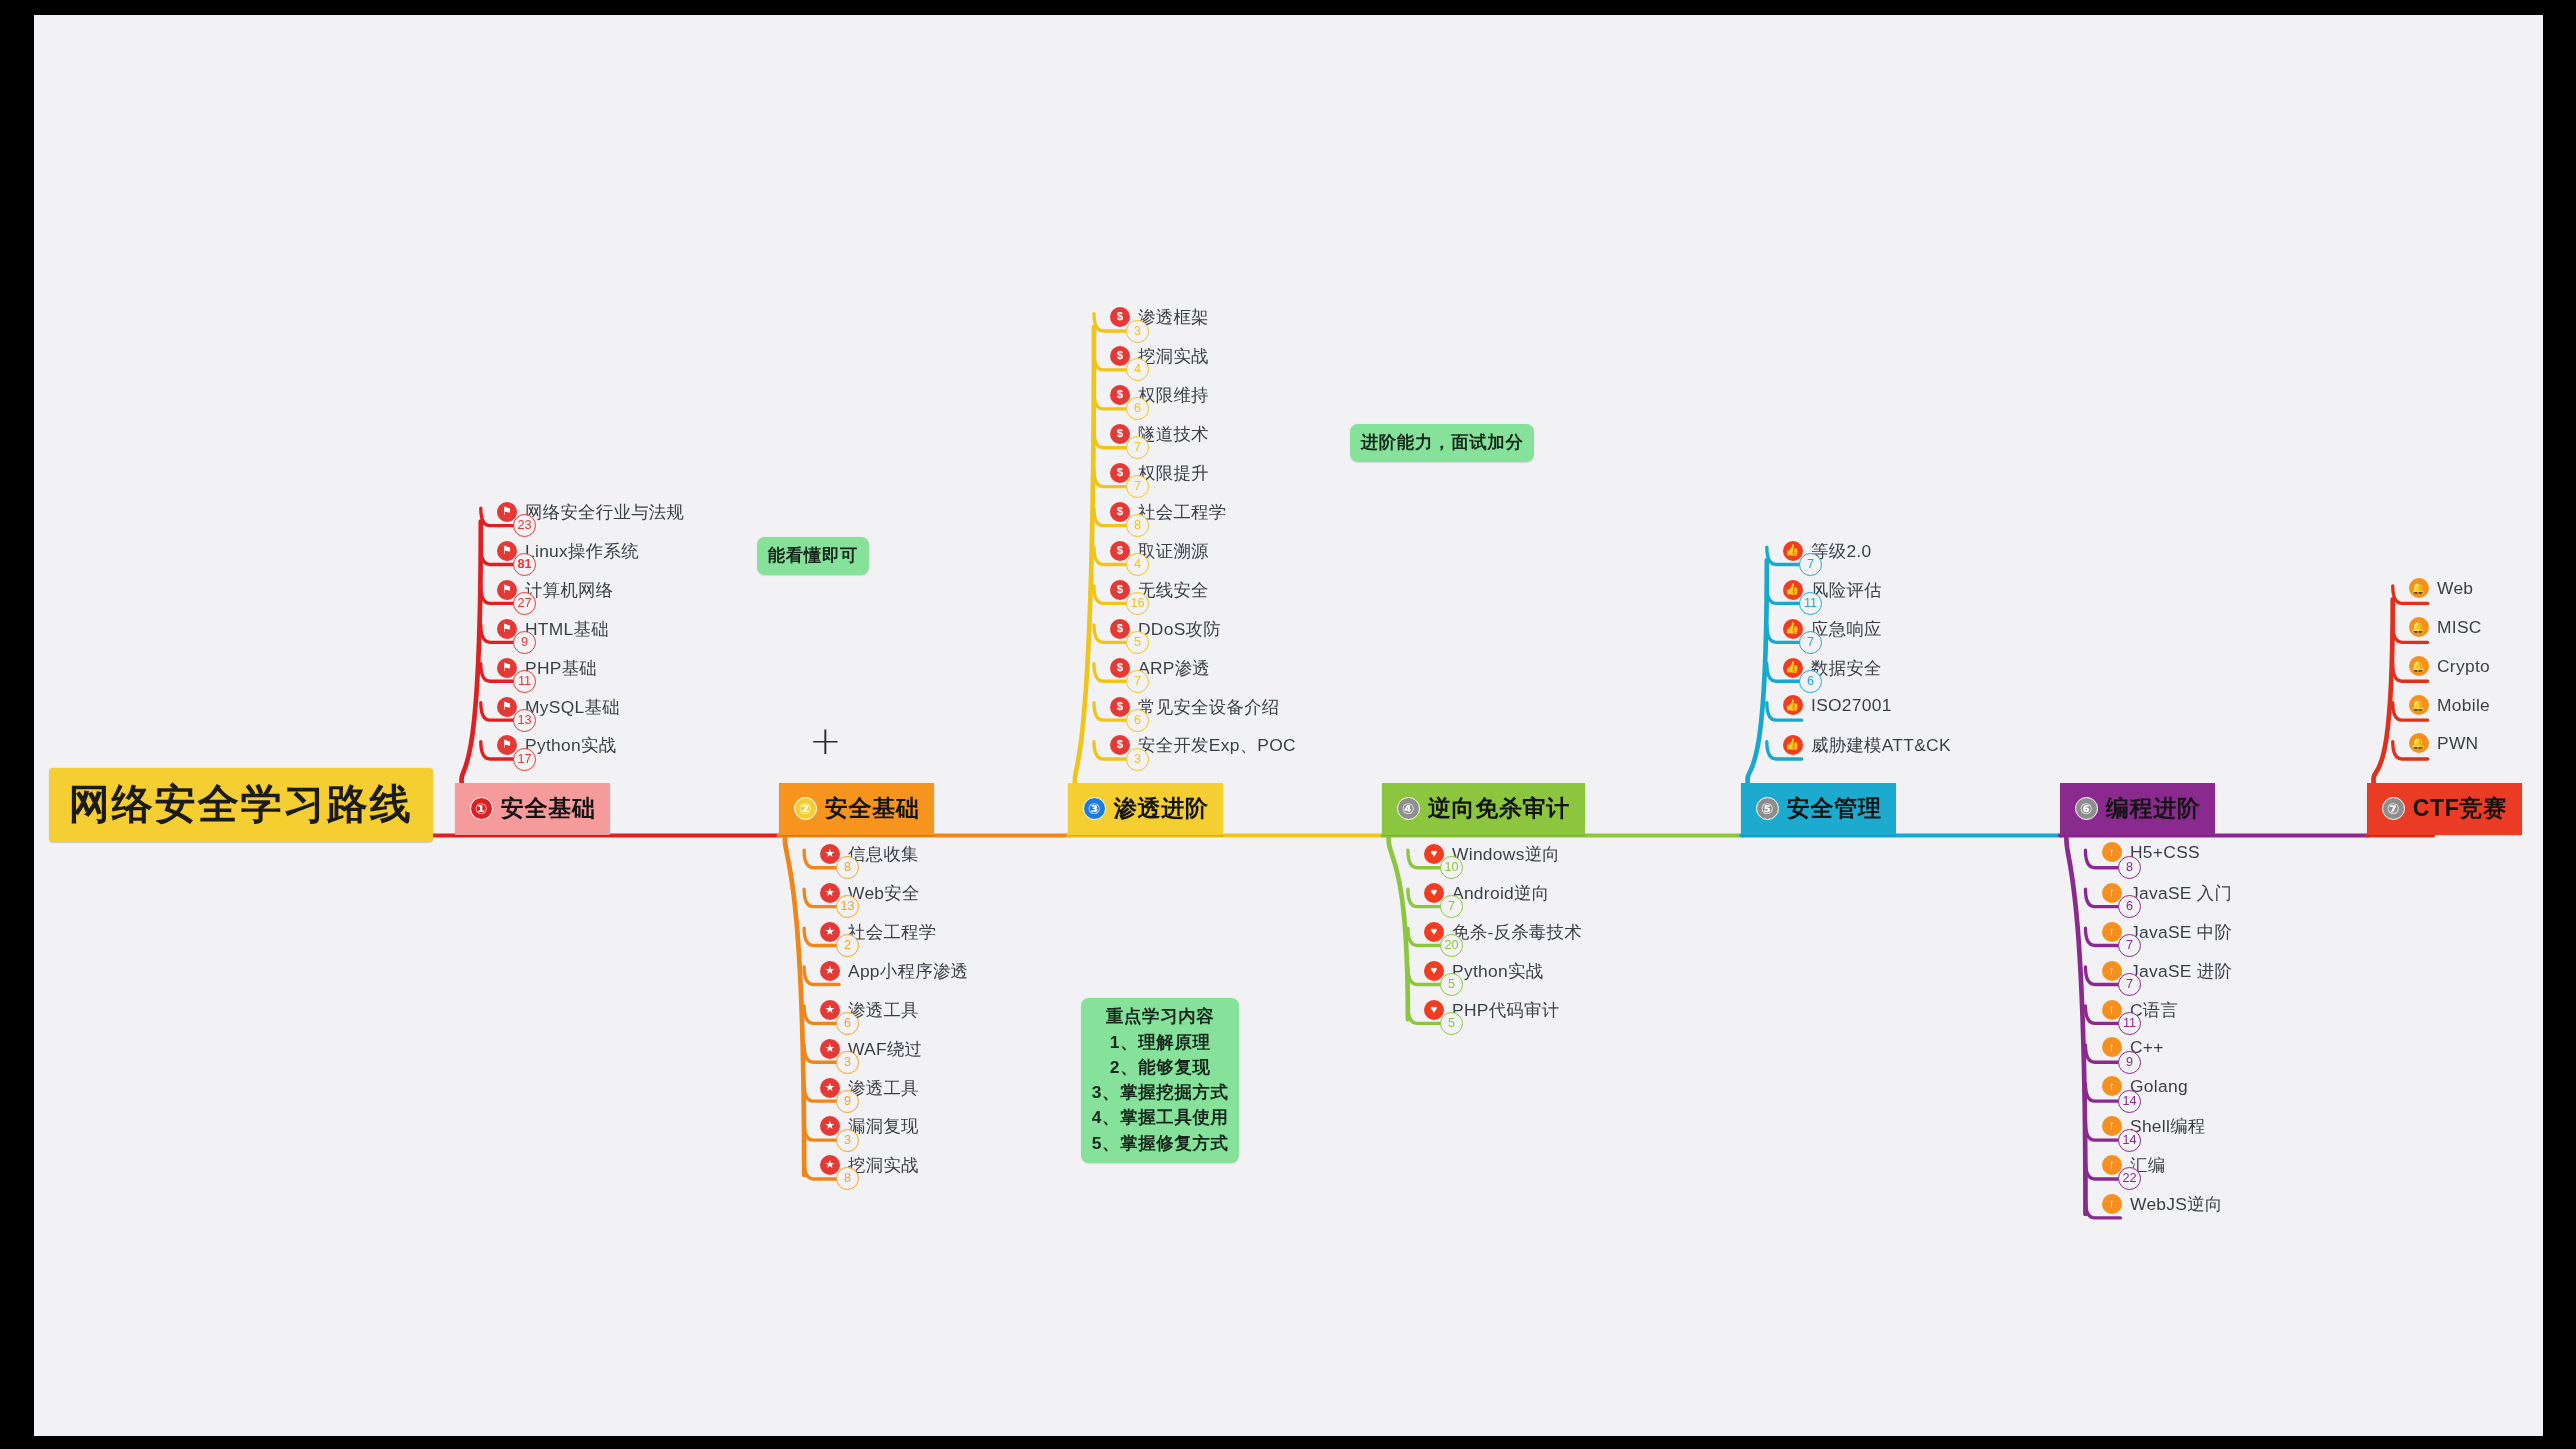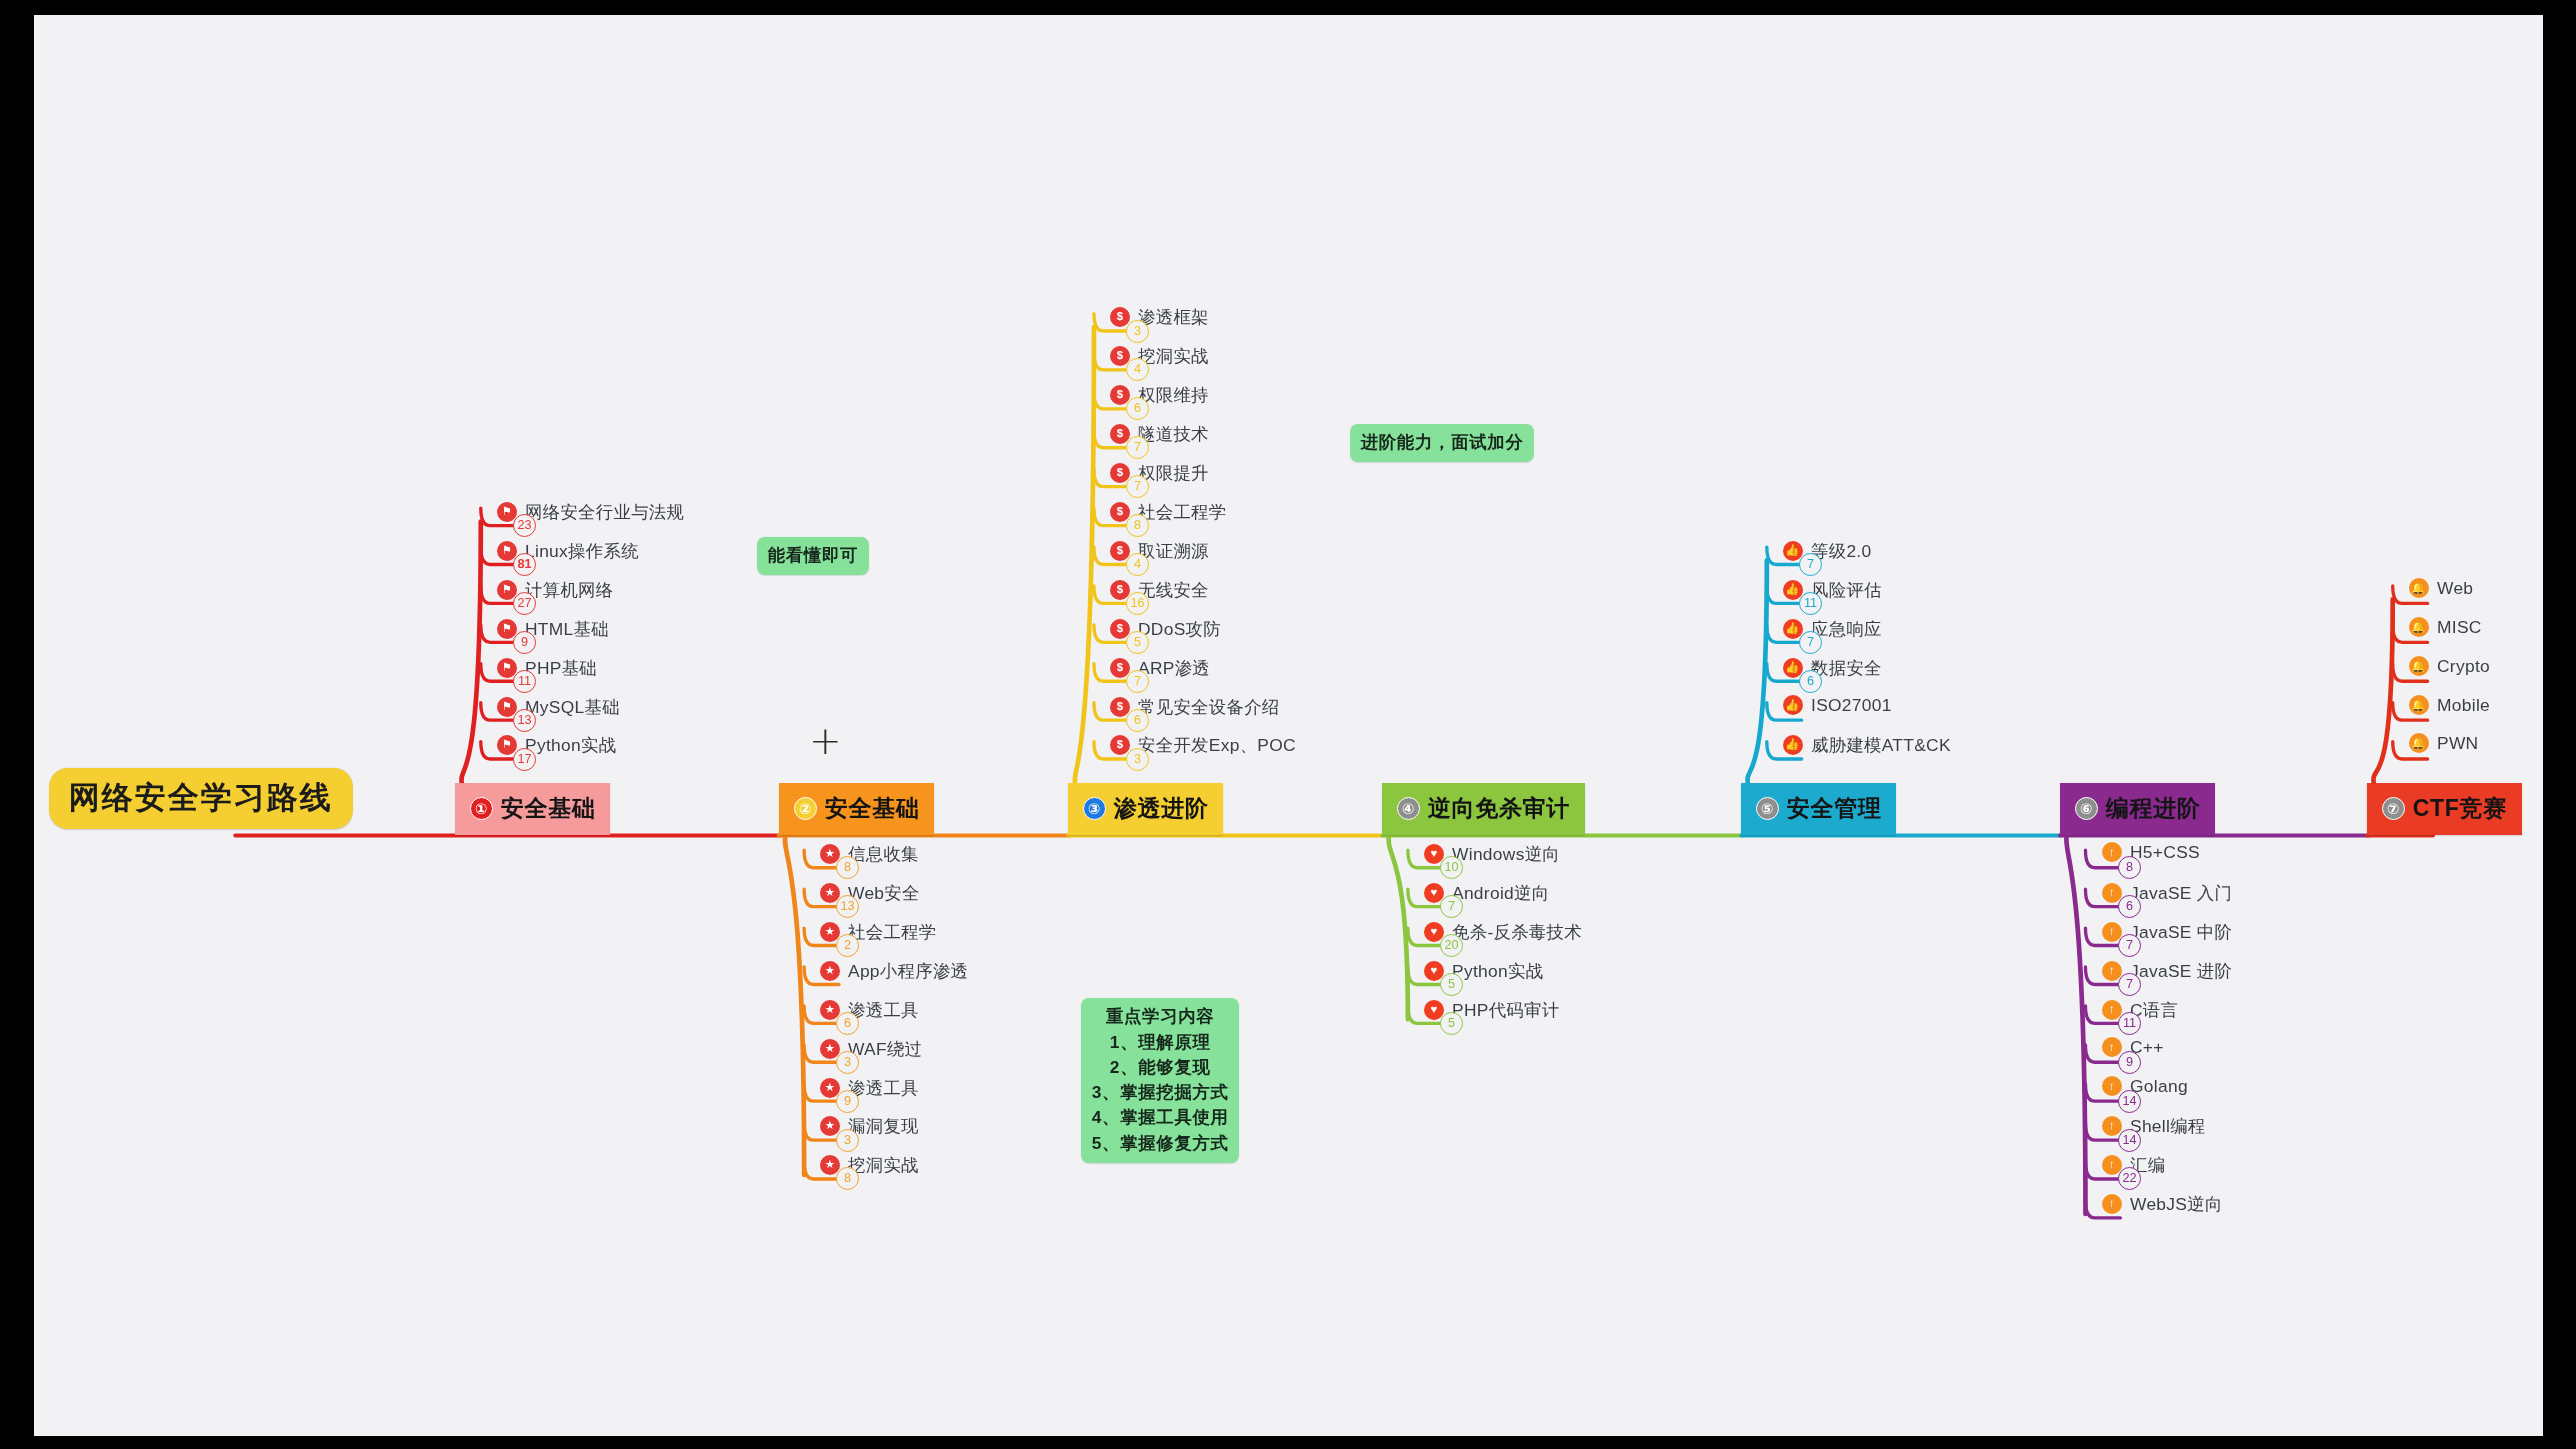--- a/index.html
+++ b/index.html
@@ -20,23 +20,23 @@
 
   .node {
     position:absolute;
     display:flex;
     align-items:center;
     white-space:nowrap;
   }
   
   .root {
     background:#f5ce31;
-    border-radius:19px;
+    border-radius:4px;
     padding:9.4px 20px;
-    font-size:31px;
+    font-size:41px;
     font-weight:bold;
     color:#1b1b1b;
     letter-spacing:2px;
     box-shadow:0 0.7px 1.3px rgba(0,0,0,.18);
   }
   
   .branch {
     padding:0 14.8px;
     height:52px;
     font-size:23px;

